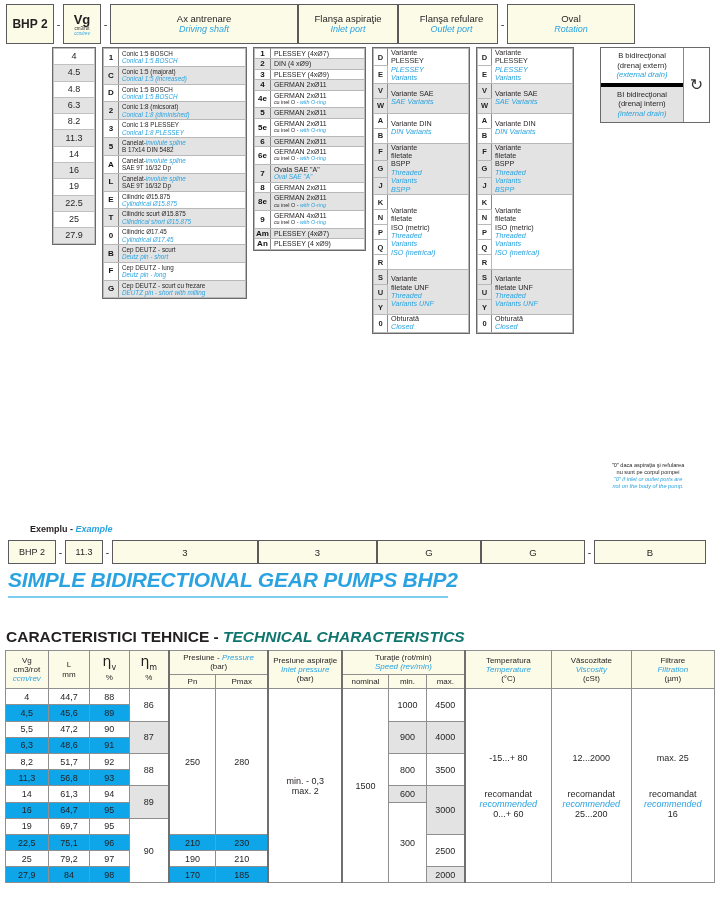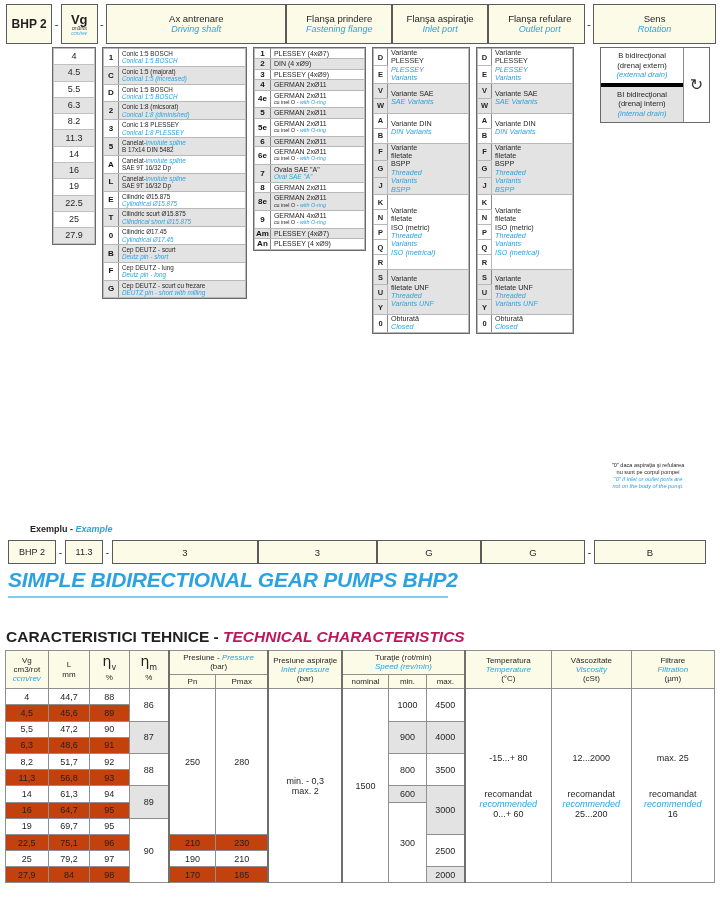--- a/index.html
+++ b/index.html
@@ -6,21 +6,21 @@
   html, body { margin:0; padding:0; }
   body {
     width:720px; height:917px;
     background:#ffffff;
     font-family:"Liberation Sans", sans-serif;
     color:#231f20;
     position:relative;
     overflow:hidden;
   }
   .en { color:#2aa3e0; font-style:italic; }
-  .en-b { color:#be185d; font-style:italic; font-weight:bold; }
+  .en-b { color:#0f766e; font-style:italic; font-weight:bold; }
 
   
   .hdr-row { position:absolute; top:4px; left:6px; width:710px; height:40px; display:flex; align-items:stretch; }
   .hdr-box {
     background:#fcfbe8; border:1.5px solid #5b5b5b;
     display:flex; flex-direction:column; align-items:center; justify-content:center;
     font-size:9px; line-height:11px; text-align:center; padding:1px 2px;
   }
   .hdr-dash { width:9px; display:flex; align-items:center; justify-content:center; font-size:11px; color:#333; }
   .bhp { width:48px; font-size:12px; font-weight:bold; }
@@ -87,21 +87,21 @@
   .title { position:absolute; left:8px; top:568px; font-size:21px; font-weight:bold; font-style:italic; color:#2aa3e0; letter-spacing:-0.2px; }
   .title-rule { position:absolute; left:8px; top:596px; width:440px; height:2px; background:#7dcdf0; }
 
   .sect { position:absolute; left:6px; top:628px; font-size:15.5px; font-weight:bold; }
 
   
   .chars { position:absolute; left:5px; top:650px; width:710px; border-collapse:collapse; }
   .chars th, .chars td { border:1px solid #8f8f8f; text-align:center; }
   .chars thead th { background:#fcfbe8; font-weight:normal; font-size:8px; line-height:9.4px; padding:2px 1px; }
   .chars tbody td { font-size:9px; padding:0; height:16.2px; }
-  .chars tbody td.sh { background:#c2410c; }
+  .chars tbody td.sh { background:#0ea5e9; }
   .eta { font-size:14px; font-family:"DejaVu Sans", sans-serif; }
   .eta sub { font-size:8px; }
   .thick-l { border-left:2.2px solid #6f6f6f !important; }
   .thick-r { border-right:2.2px solid #6f6f6f !important; }
 </style>
 </head>
 <body>
 
 <div class="hdr-row">
   <div class="hdr-box bhp">
@@ -111,50 +111,46 @@
   <div class="hdr-box vg">
     <span class="big">Vg</span>
     <span class="tiny">cm3/rot</span>
     <span class="tiny en">ccm/rev</span>
   </div>
   <div class="hdr-dash">-</div>
   <div class="hdr-box hdr-ax">
     <span class="ro">Ax antrenare</span>
     <span class="en">Driving shaft</span>
   </div>
-  <div class="hdr-box hdr-fl1">
-    <span class="ro">Flanşa prindere</span>
-    <span class="en">Fastening flange</span>
-  </div>
   <div class="hdr-box hdr-fl2">
     <span class="ro">Flanşa aspiraţie</span>
     <span class="en">Inlet port</span>
   </div>
   <div class="hdr-box hdr-fl3">
     <span class="ro">Flanşa refulare</span>
     <span class="en">Outlet port</span>
   </div>
   <div class="hdr-dash">-</div>
   <div class="hdr-box hdr-sens">
-    <span class="ro">Sens</span>
+    <span class="ro">Oval</span>
     <span class="en">Rotation</span>
   </div>
 </div>
 
 <div class="col vgcol">
   <table>
       <tbody id="vg-body">
         <tr>
           <td>4</td>
         </tr>
         <tr>
           <td style="background: rgb(227, 227, 227);">4.5</td>
         </tr>
         <tr>
-          <td>5.5</td>
+          <td>4.8</td>
         </tr>
         <tr>
           <td style="background: rgb(227, 227, 227);">6.3</td>
         </tr>
         <tr>
           <td>8.2</td>
         </tr>
         <tr>
           <td style="background: rgb(227, 227, 227);">11.3</td>
         </tr>

